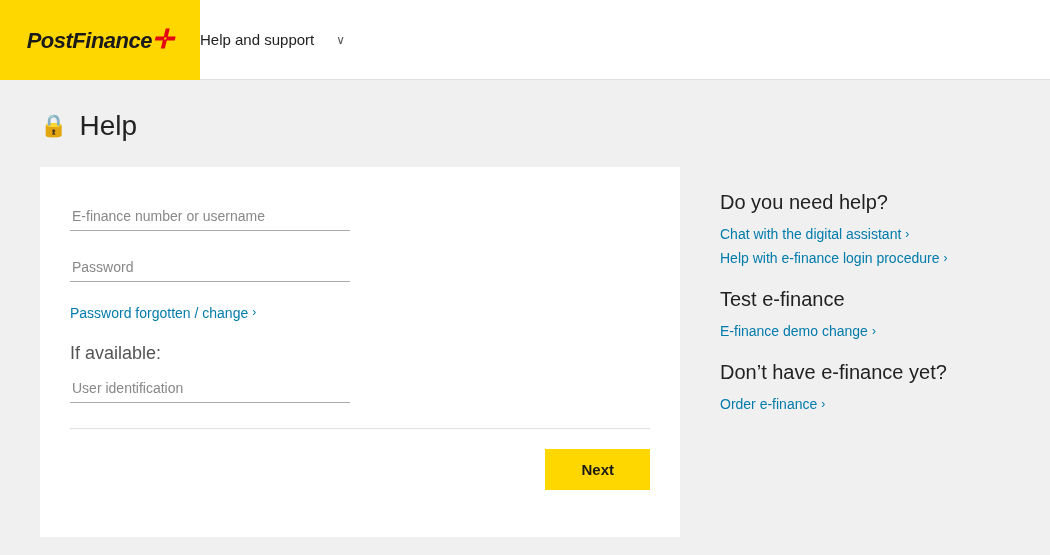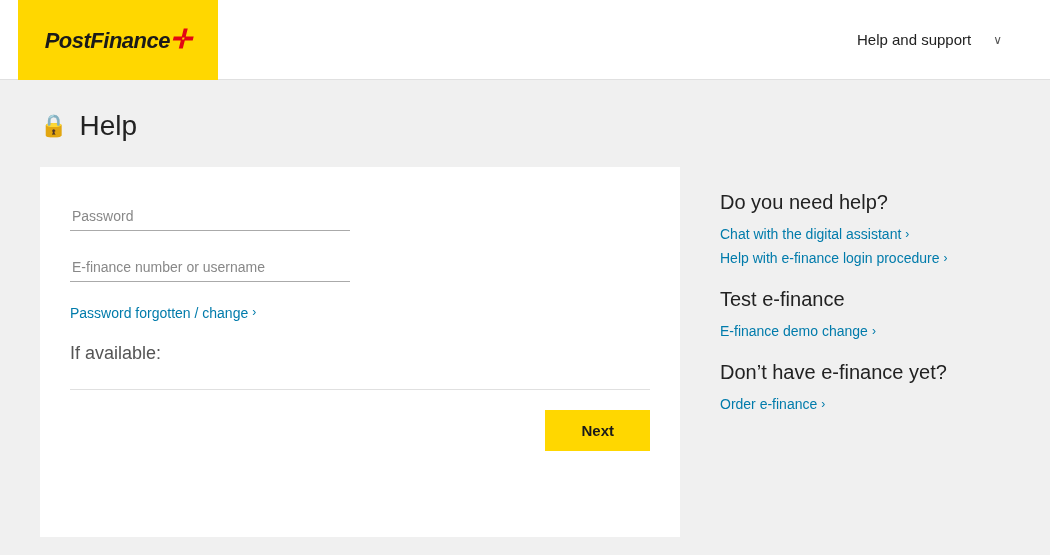--- a/index.html
+++ b/index.html
@@ -3,22 +3,21 @@
   <meta charset="utf-8">
   <style>
     * { box-sizing: border-box; margin: 0; padding: 0; }
     body { font-family: 'Frutiger', Arial, sans-serif; background: #f0f0f0; color: #333; font-size: 15px; }
 
     
     .header {
       background: #fff;
       display: flex;
       align-items: center;
-      justify-content: space-between;
-      padding: 0 48px;
+      padding: 0 30px;
       height: 80px;
       border-bottom: 1px solid #e0e0e0;
     }
     .logo-container {
       background: #FFD700;
       width: 200px;
       height: 80px;
       display: flex;
       align-items: center;
       justify-content: center;
@@ -194,36 +193,39 @@
   <div class="page-title-row">
     <span class="lock-icon">🔒</span>
     <h1 class="page-title">Help</h1>
   </div>
 
   <div class="content-grid">
 
     <div class="login-panel">
 
       <div class="form-group">
+        <input type="text" class="input-field" placeholder="E-finance number or username" style="">
+      </div>
+
+      <div class="form-group">
         <input type="password" class="input-field" placeholder="Password" style="">
-      </div>
-
-      <div class="form-group">
-        <input type="text" class="input-field" placeholder="E-finance number or username" style="">
       </div>
 
       <div class="form-group">
         <a class="forgot-link">
           <span>Password forgotten / change</span>
           <span class="chevron-right">›</span>
         </a>
       </div>
 
       <div class="if-available-label">If available:</div>
 
+      <div class="form-group">
+        <input type="text" class="input-field" placeholder="User identification" style="">
+      </div>
 
       <hr class="divider">
 
       <button class="next-btn">Next</button>
 
     </div>
 
     <div class="help-panel">
 
       <h2 class="help-section-title">Do you need help?</h2>

